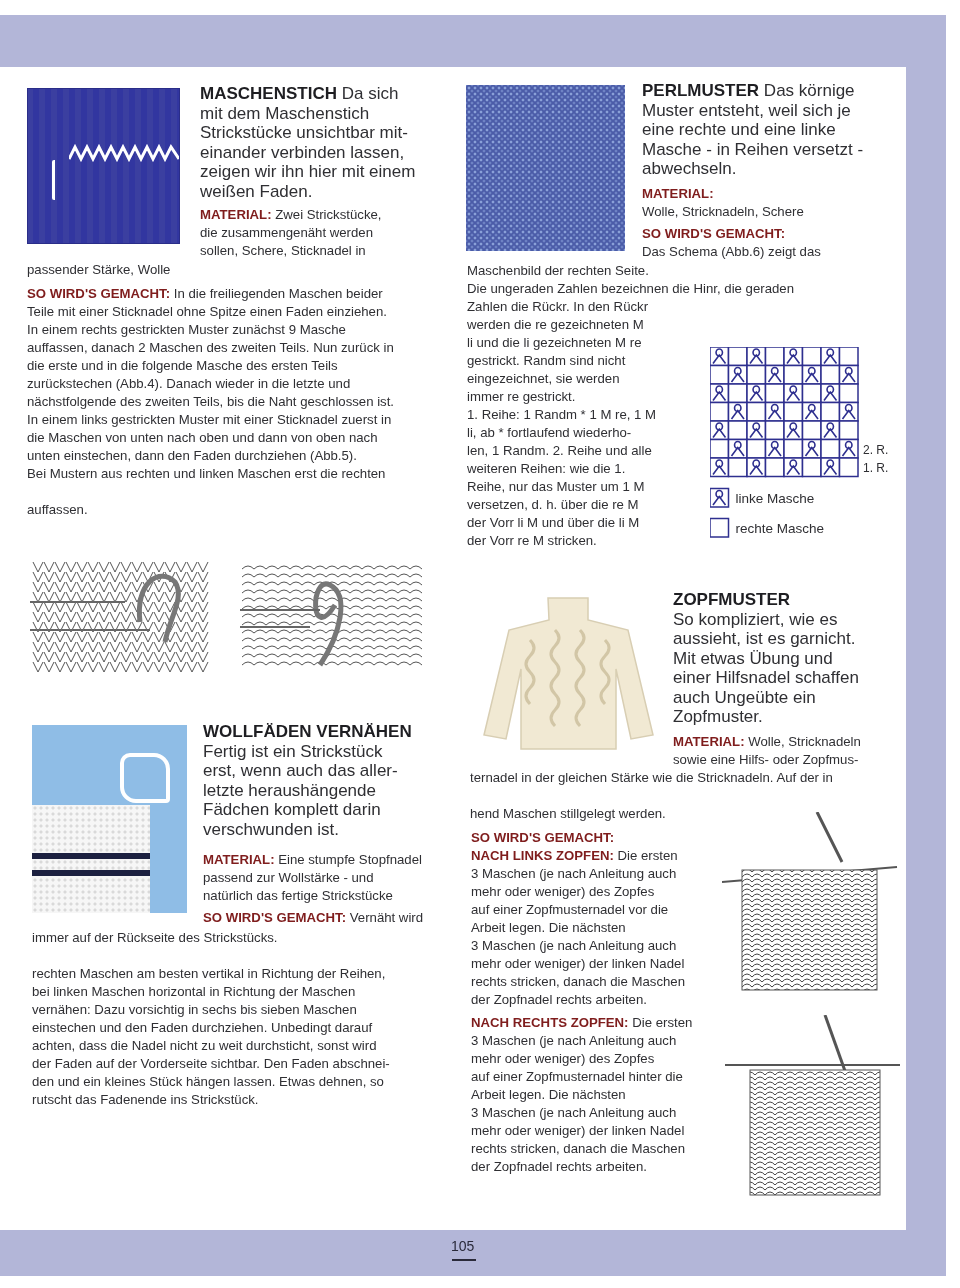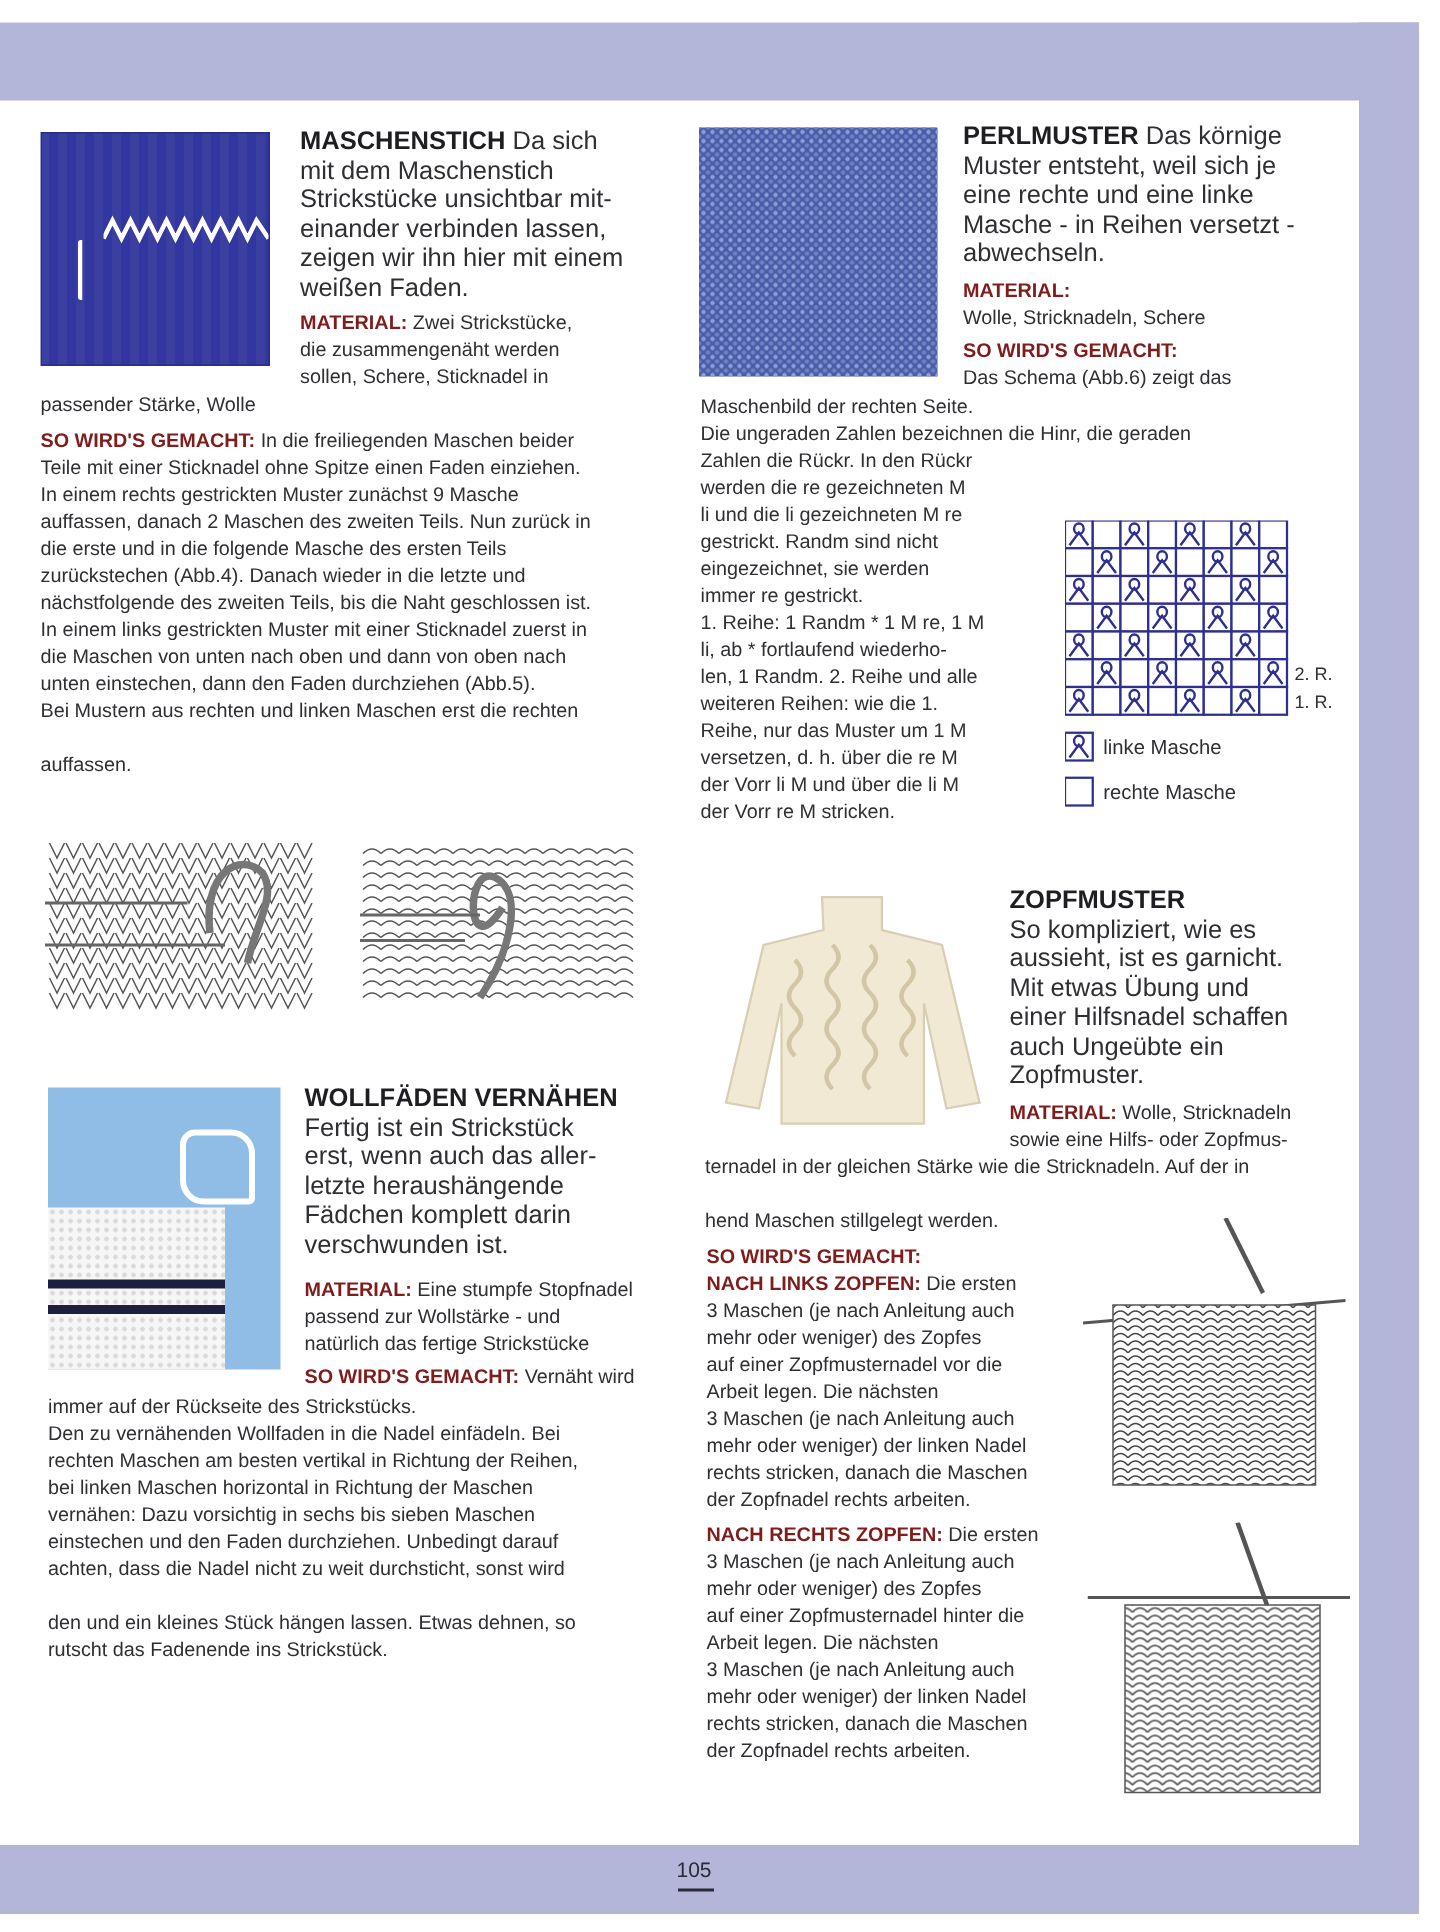--- a/index.html
+++ b/index.html
@@ -711,27 +711,27 @@
     <span>Eine stumpfe Stopfnadel</span><br>
     <span>passend zur Wollstärke - und</span><br>
     <span>natürlich das fertige Strickstücke</span>
   </div>
   <div class="abs t" style="left:203px;top:909px;width:255px;">
     <span class="lbl">SO WIRD'S GEMACHT:</span>
     <span>Vernäht wird</span>
   </div>
   <div class="abs t" style="left:32px;top:929px;width:430px;">
     <span>immer auf der Rückseite des Strickstücks.</span><br>
-    <span>Den zu vernähenden Wollfaden in die Nadel einfädeln. Bei</span><br>
+    <br>
     <span>rechten Maschen am besten vertikal in Richtung der Reihen,</span><br>
     <span>bei linken Maschen horizontal in Richtung der Maschen</span><br>
     <span>vernähen: Dazu vorsichtig in sechs bis sieben Maschen</span><br>
     <span>einstechen und den Faden durchziehen. Unbedingt darauf</span><br>
     <span>achten, dass die Nadel nicht zu weit durchsticht, sonst wird</span><br>
-    <br>
+    <span>der Faden auf der Vorderseite sichtbar. Den Faden abschnei-</span><br>
     <span>den und ein kleines Stück hängen lassen. Etwas dehnen, so</span><br>
     <span>rutscht das Fadenende ins Strickstück.</span>
   </div>
 </section>
 
 <section>
   <svg class="abs photo-sweater" viewBox="0 0 195 165">
     <path d="M78 8 h40 v22 l40 10 l25 105 l-22 4 l-15 -70 v80 h-95 v-80 l-15 70 l-22 -4 l25 -105 l40 -10z" fill="#f1e9d3" stroke="#d8ceb3" stroke-width="1.5"></path>
     <g stroke="#d2c6a6" stroke-width="3" fill="none">
       <path d="M85 40 q8 8 0 16 q-8 8 0 16 q8 8 0 16 q-8 8 0 16 q8 8 0 16 q-8 8 0 16"></path>

